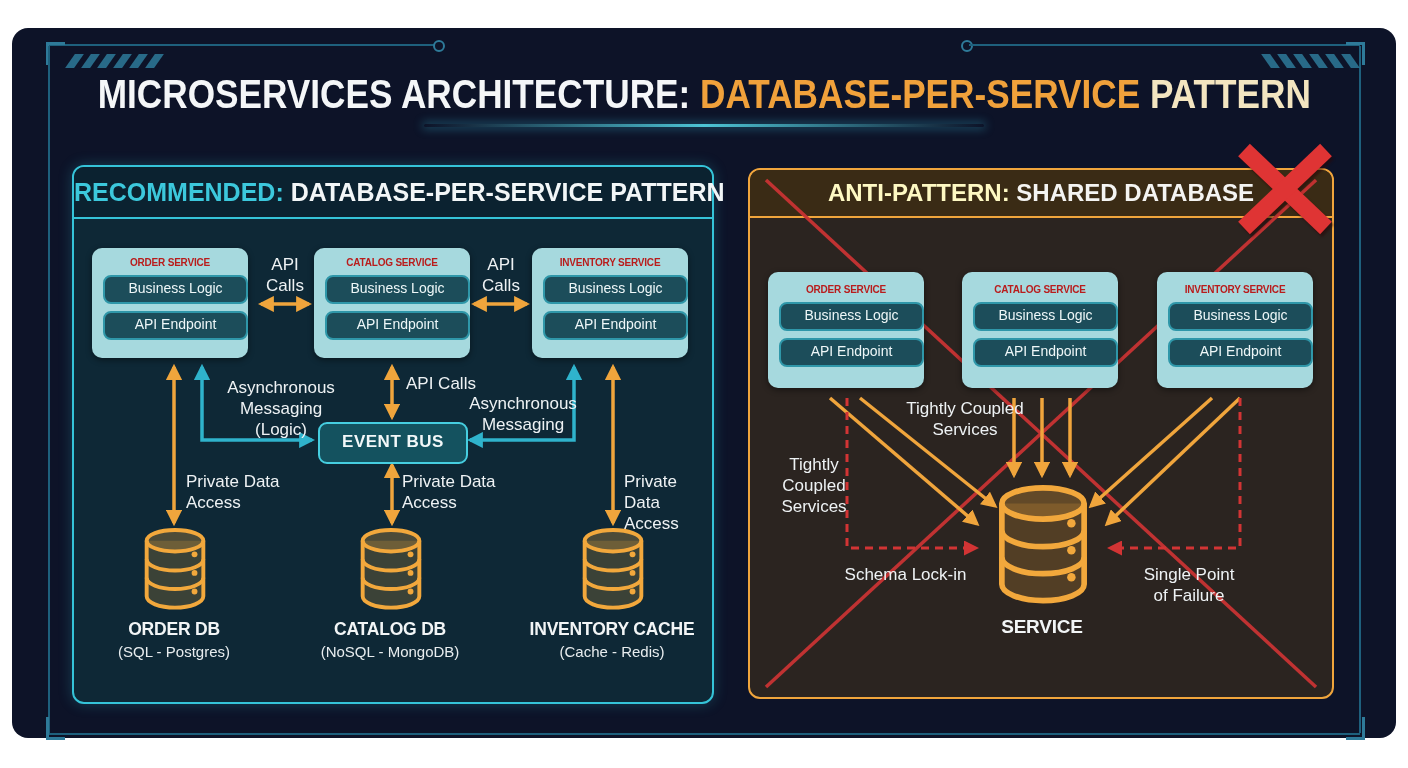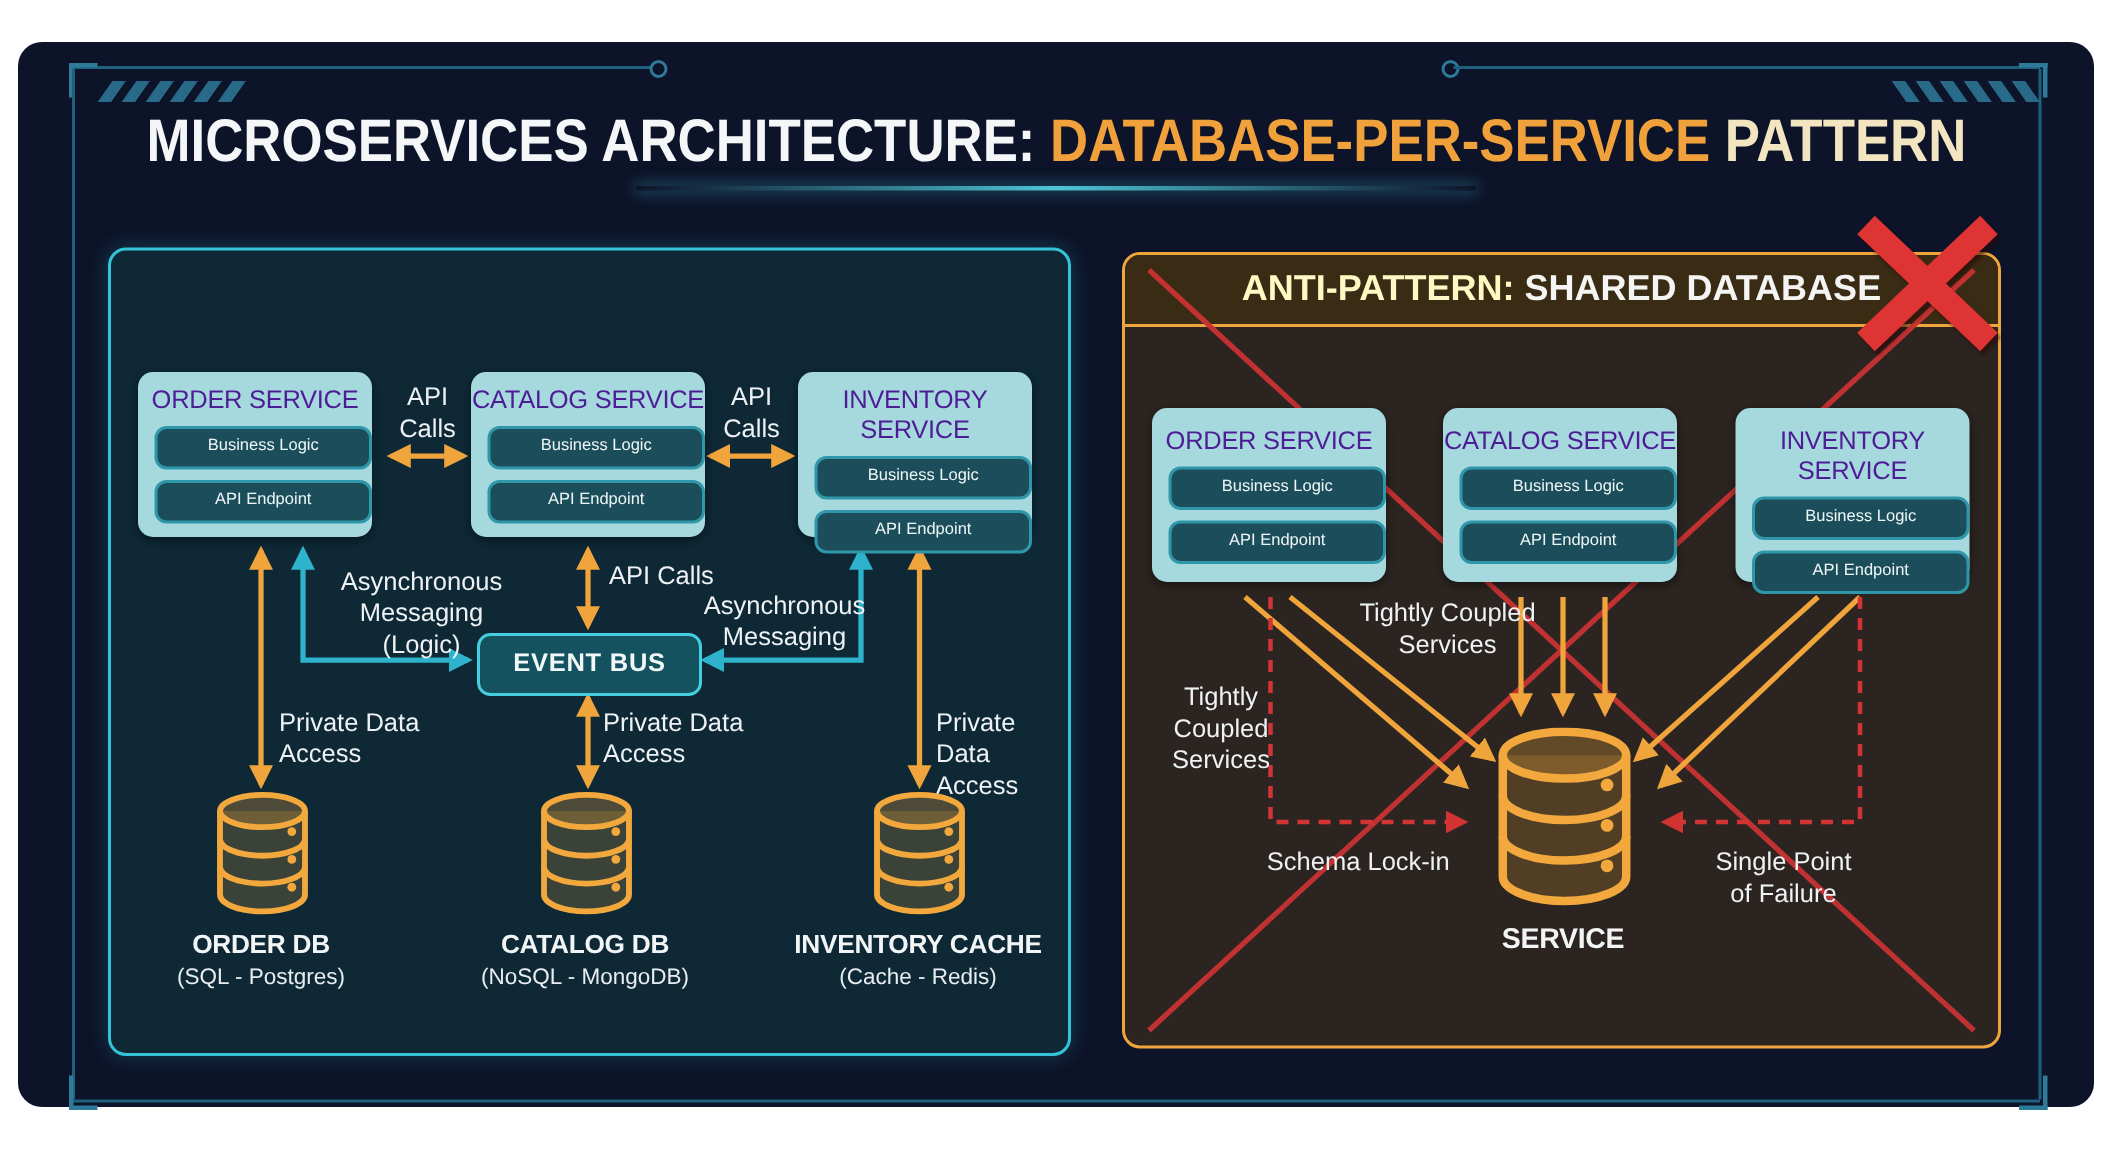--- a/index.html
+++ b/index.html
@@ -33,22 +33,22 @@
   .panel-left{left:60px;top:137px;width:638px;height:535px;border:2px solid #35c3d8;background:#0e2836;box-shadow:0 0 14px rgba(53,195,216,.25);}
   .panel-right{left:736px;top:140px;width:582px;height:527px;border:2px solid #f0a53c;background:#2b2420;}
   .panel-header{position:absolute;left:0;top:0;width:100%;text-align:center;font-weight:800;white-space:nowrap;}
   .ph-left{height:50px;line-height:50px;font-size:25px;background:#0b2230;border-bottom:2px solid #35c3d8;border-radius:10px 10px 0 0;color:#f2f6f7;}
   .ph-left .hl{color:#3cc8dc;}
   .ph-right{height:46px;line-height:46px;font-size:24px;background:#3a2b15;border-bottom:2px solid #f0a53c;border-radius:10px 10px 0 0;color:#f4f4f2;}
   .ph-right .hl{color:#fef9c3;}
 
   
   .svc{position:absolute;width:156px;background:#a6d9de;border-radius:10px;box-shadow:0 2px 6px rgba(0,0,0,.45);}
-  .svc-title{margin-top:9px;text-align:center;font-weight:400;font-size:17px;letter-spacing:-0.2px;color:#4c1d95;}
-  .pill{margin:7px 0 0 11px;height:25px;line-height:22px;text-align:center;background:#1c4d5a;border:2px solid #2f97a9;border-radius:8px;color:#eef7f8;font-size:11px;}
+  .svc-title{margin-top:9px;text-align:center;font-weight:700;font-size:10px;letter-spacing:-0.2px;color:#b91c1c;}
+  .pill{margin:7px 0 0 11px;height:25px;line-height:22px;text-align:center;background:#1c4d5a;border:2px solid #2f97a9;border-radius:8px;color:#eef7f8;font-size:14px;}
   .svc-l{height:110px;}
   .svc-r{height:116px;}
   .svc-r .svc-title{margin-top:12px;}
 
   
   .lbl{position:absolute;color:#eef2f4;font-size:17px;line-height:21px;}
   .lbl-c{text-align:center;}
   .svg-abs{position:absolute;left:0;top:0;}
 
   
@@ -98,20 +98,23 @@
       </div>
 
     <div class="title-wrap">
       <span class="title-inner">
         <span>MICROSERVICES ARCHITECTURE: </span><span class="title-hl">DATABASE-PER-SERVICE </span><span class="title-suffix">PATTERN</span>
       </span>
     </div>
     <div class="title-divider"></div>
 
     <div class="panel panel-left">
+      <div class="panel-header ph-left">
+        <span class="hl">RECOMMENDED:</span><span> DATABASE-PER-SERVICE PATTERN</span>
+      </div>
 
       <svg class="svg-abs" width="638" height="535">
         <defs>
           <marker id="ao" viewBox="0 0 10 10" refX="8" refY="5" markerWidth="4.6" markerHeight="4.6" orient="auto-start-reverse">
               <path d="M0,0L10,5L0,10z" fill="#f0a53c"></path>
             </marker>
           <marker id="at" viewBox="0 0 10 10" refX="8" refY="5" markerWidth="4.6" markerHeight="4.6" orient="auto-start-reverse">
               <path d="M0,0L10,5L0,10z" fill="#2fb3cc"></path>
             </marker>
         </defs>

